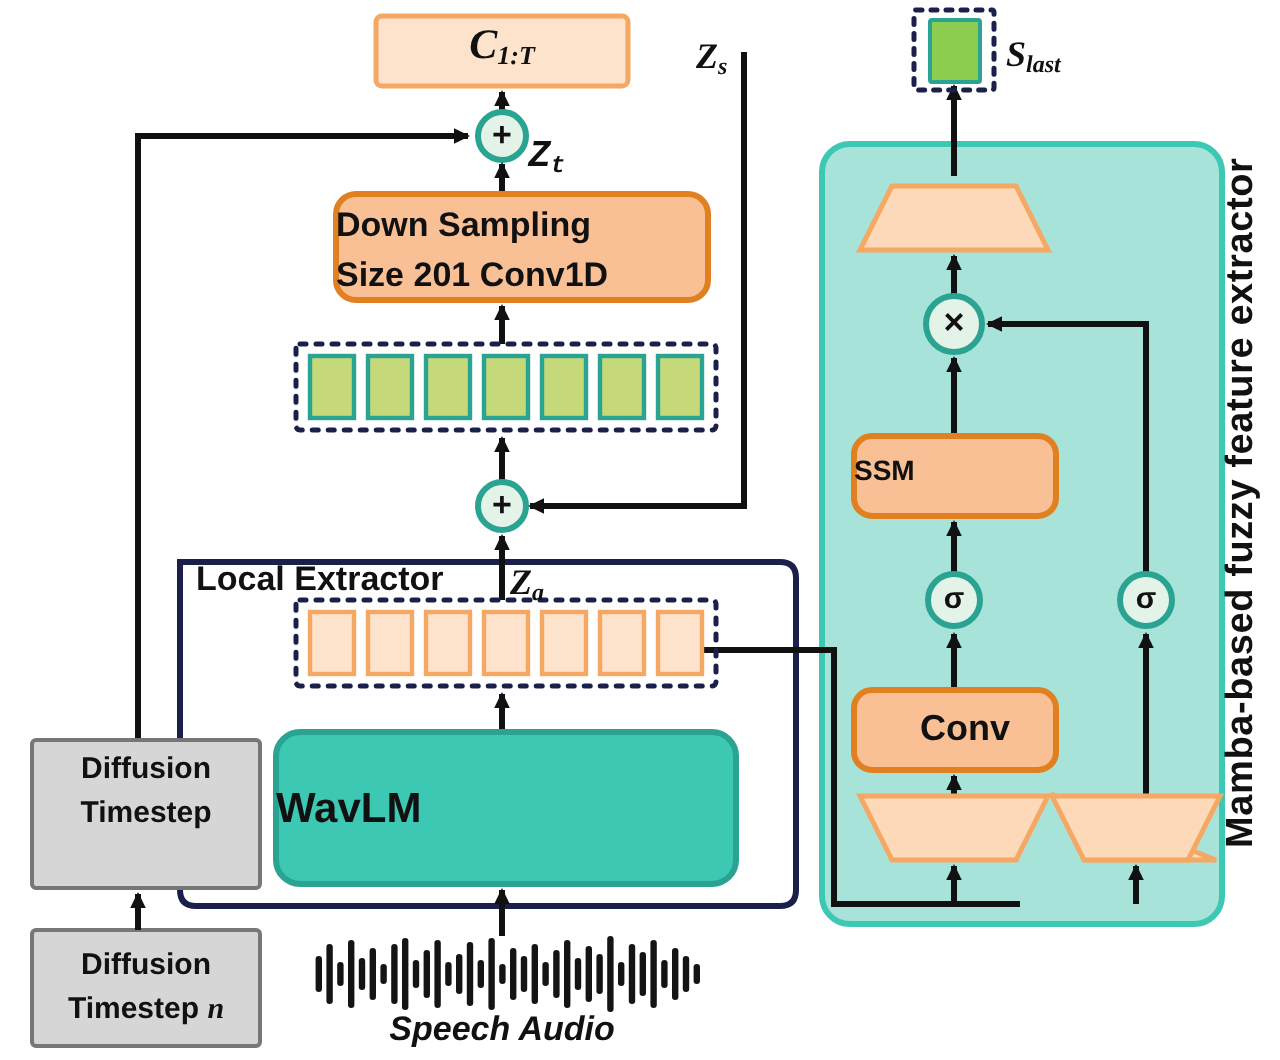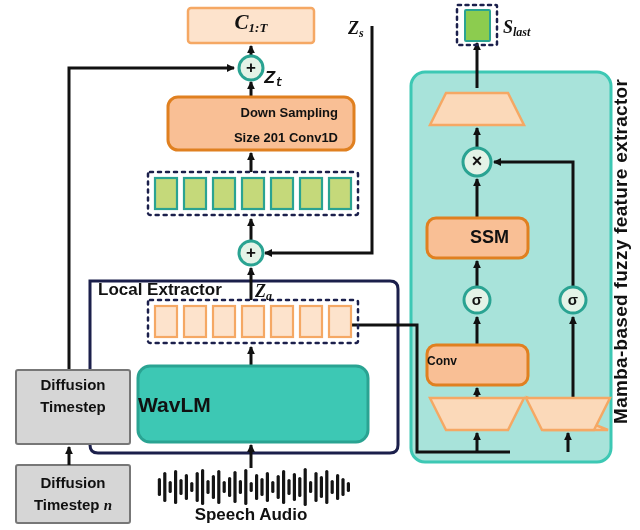--- a/index.html
+++ b/index.html
@@ -169,37 +169,37 @@
 <div class="lbl mathit" style="left:176px;top:10px;width:126px;text-align:center;font-size:21px;">
   <span>C</span><span style="font-size:13px;vertical-align:-3px;">1:T</span>
 </div>
 
 <div class="lbl" style="left:227px;top:58px;width:24px;text-align:center;font-size:17px;">+</div>
 
 <div class="lbl mathit" style="left:252px;top:67px;font-size:19px;font-family:Liberation Mono, monospace;">
   <span>Z</span><span style="font-size:12px;vertical-align:-3px;">t</span>
 </div>
 
-<div class="lbl" style="left:156px;top:100px;width:170px;text-align:right;font-size:13px;line-height:25px;">
+<div class="lbl" style="left:156px;top:100px;width:170px;text-align:left;font-size:17px;line-height:25px;">
   <span>Down Sampling</span><br>
   <span>Size 201 Conv1D</span>
 </div>
 
 <div class="lbl" style="left:227px;top:243px;width:24px;text-align:center;font-size:17px;">+</div>
 
 
 <div class="lbl" style="left:86px;top:280px;font-size:17px;">Local Extractor</div>
 
 <div class="lbl mathit" style="left:243px;top:281px;font-size:18px;">
   <span>Z</span><span style="font-size:12px;vertical-align:-3px;">a</span>
 </div>
 
 <div class="lbl" style="left:126px;top:393px;width:230px;font-size:21px;">WavLM</div>
 
-<div class="lbl" style="left:139px;top:505px;width:200px;text-align:center;font-size:17px;">Speech Audio</div>
+<div class="lbl" style="left:139px;top:505px;width:200px;text-align:center;font-size:17px;font-style:italic;">Speech Audio</div>
 
 <div class="lbl" style="left:4px;top:374px;width:114px;text-align:center;font-size:15px;line-height:22px;">
   <span>Diffusion</span><br>
   <span>Timestep</span><br>
 </div>
 
 <div class="lbl" style="left:4px;top:472px;width:114px;text-align:center;font-size:15px;line-height:22px;">
   <span>Diffusion</span><br>
   <span>Timestep</span>&nbsp;<span class="mathit" style="font-weight:bold;">n</span>
 </div>
@@ -209,23 +209,23 @@
   <span>Z</span><span style="font-size:12px;vertical-align:-3px;">s</span>
 </div>
 
 <div class="lbl mathit" style="left:491px;top:17px;font-size:18px;">
   <span>S</span><span style="font-size:12px;vertical-align:-3px;">last</span>
 </div>
 
 <div class="lbl" style="left:449px;top:253px;width:320px;text-align:center;font-size:19px;
             transform:rotate(-90deg);transform-origin:center center;letter-spacing:0.3px;">Mamba-based fuzzy feature extractor</div>
 
-<div class="lbl" style="left:415px;top:227px;width:82px;text-align:right;font-size:18px;">SSM</div>
-
-<div class="lbl" style="left:415px;top:354px;width:78px;text-align:left;font-size:12px;">Conv</div>
+<div class="lbl" style="left:415px;top:227px;width:82px;text-align:left;font-size:14px;">SSM</div>
+
+<div class="lbl" style="left:415px;top:354px;width:78px;text-align:right;font-size:18px;">Conv</div>
 
 <div class="lbl" style="left:453px;top:291px;width:24px;text-align:center;font-size:15px;">σ</div>
 
 <div class="lbl" style="left:549px;top:291px;width:24px;text-align:center;font-size:15px;">σ</div>
 
 <div class="lbl" style="left:453px;top:151px;width:24px;text-align:center;font-size:18px;">×</div>
 
 </div>
 
 </body></html>

